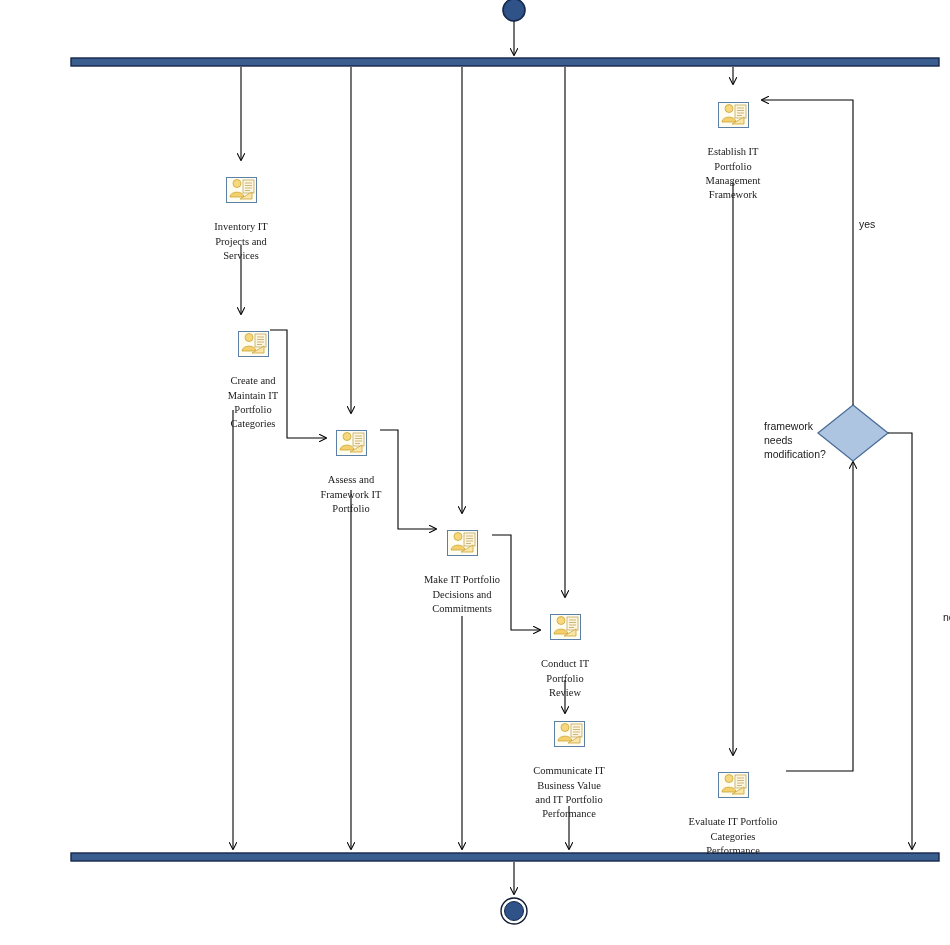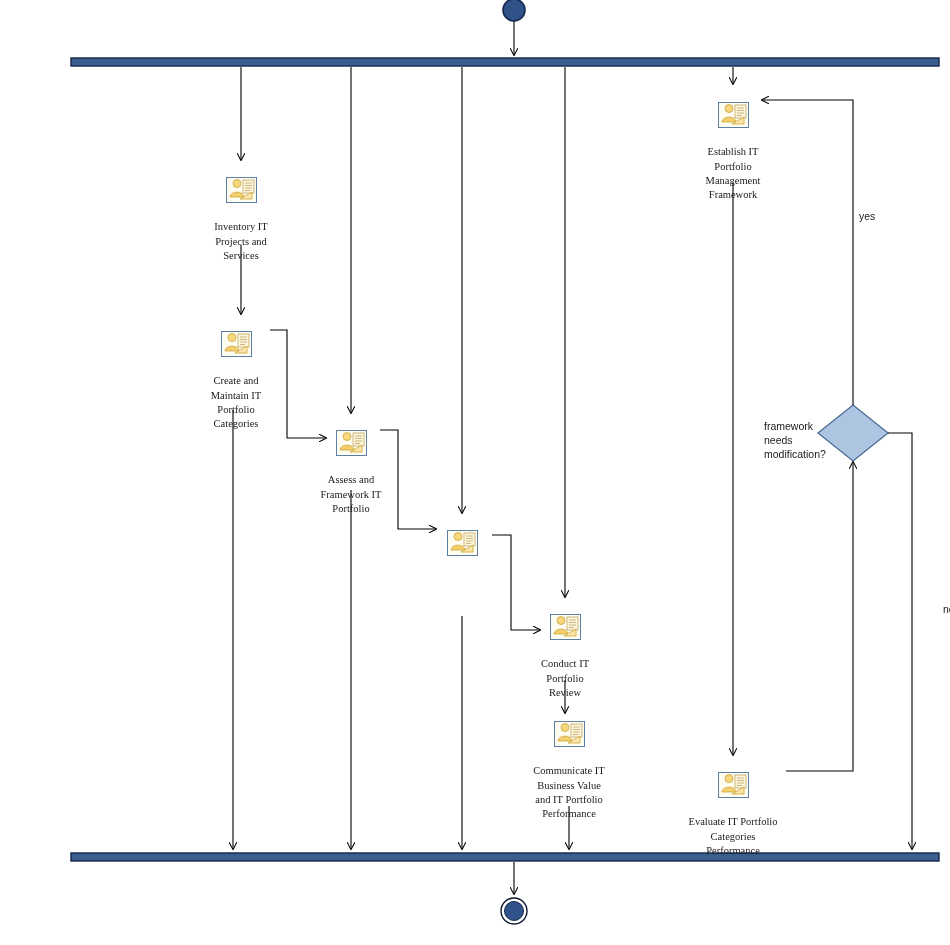--- a/index.html
+++ b/index.html
@@ -41,20 +41,21 @@
   }
   .node .node-label {
     display: block;
     font-family: Liberation Serif, serif;
   }
   .edge-label {
     position: absolute;
     font-size: 10.5px;
     color: #1a1a1a;
     line-height: 13px;
+    margin-top: 8px;
   }
   .decision-label {
     position: absolute;
     font-size: 10.5px;
     color: #1a1a1a;
     line-height: 14.2px;
     text-align: left;
     white-space: pre-line;
   }
 </style>
@@ -127,21 +128,21 @@
       <line x1="19" y1="13.5" x2="24" y2="13.5" stroke="#b79a4e" stroke-width="0.7"></line>
       <circle cx="11" cy="6.5" r="4" fill="#f7d87c" stroke="#c9a43d" stroke-width="0.8"></circle>
       <path d="M 4 20 C 4 13.5 18 13.5 18 20 Z" fill="#f5cf6a" stroke="#c9a43d" stroke-width="0.8"></path>
       <path d="M 14 22 L 26 15 L 26 22 Z" fill="#fbe6a8" stroke="#c9a43d" stroke-width="0.8"></path>
     </svg>
     <span class="node-label">Inventory IT
 Projects and
 Services</span>
   </div>
 
-  <div class="node" style="left:171px; top:317px; width:130px;">
+  <div class="node" style="left:188px; top:317px; width:130px;">
     <svg class="node-icon" viewBox="0 0 31 26">
       <rect x="0.5" y="0.5" width="30" height="25" fill="#fffdf0" stroke="#5b7fa6" stroke-width="1"></rect>
       <rect x="17" y="3" width="11" height="13" fill="#fdf6df" stroke="#b79a4e" stroke-width="0.7"></rect>
       <line x1="19" y1="6" x2="26" y2="6" stroke="#b79a4e" stroke-width="0.7"></line>
       <line x1="19" y1="8.5" x2="26" y2="8.5" stroke="#b79a4e" stroke-width="0.7"></line>
       <line x1="19" y1="11" x2="26" y2="11" stroke="#b79a4e" stroke-width="0.7"></line>
       <line x1="19" y1="13.5" x2="24" y2="13.5" stroke="#b79a4e" stroke-width="0.7"></line>
       <circle cx="11" cy="6.5" r="4" fill="#f7d87c" stroke="#c9a43d" stroke-width="0.8"></circle>
       <path d="M 4 20 C 4 13.5 18 13.5 18 20 Z" fill="#f5cf6a" stroke="#c9a43d" stroke-width="0.8"></path>
       <path d="M 14 22 L 26 15 L 26 22 Z" fill="#fbe6a8" stroke="#c9a43d" stroke-width="0.8"></path>
@@ -174,20 +175,23 @@
       <rect x="0.5" y="0.5" width="30" height="25" fill="#fffdf0" stroke="#5b7fa6" stroke-width="1"></rect>
       <rect x="17" y="3" width="11" height="13" fill="#fdf6df" stroke="#b79a4e" stroke-width="0.7"></rect>
       <line x1="19" y1="6" x2="26" y2="6" stroke="#b79a4e" stroke-width="0.7"></line>
       <line x1="19" y1="8.5" x2="26" y2="8.5" stroke="#b79a4e" stroke-width="0.7"></line>
       <line x1="19" y1="11" x2="26" y2="11" stroke="#b79a4e" stroke-width="0.7"></line>
       <line x1="19" y1="13.5" x2="24" y2="13.5" stroke="#b79a4e" stroke-width="0.7"></line>
       <circle cx="11" cy="6.5" r="4" fill="#f7d87c" stroke="#c9a43d" stroke-width="0.8"></circle>
       <path d="M 4 20 C 4 13.5 18 13.5 18 20 Z" fill="#f5cf6a" stroke="#c9a43d" stroke-width="0.8"></path>
       <path d="M 14 22 L 26 15 L 26 22 Z" fill="#fbe6a8" stroke="#c9a43d" stroke-width="0.8"></path>
     </svg>
+    <span class="node-label">Make IT Portfolio
+Decisions and
+Commitments</span>
   </div>
 
   <div class="node" style="left:500px; top:600px; width:130px;">
     <svg class="node-icon" viewBox="0 0 31 26">
       <rect x="0.5" y="0.5" width="30" height="25" fill="#fffdf0" stroke="#5b7fa6" stroke-width="1"></rect>
       <rect x="17" y="3" width="11" height="13" fill="#fdf6df" stroke="#b79a4e" stroke-width="0.7"></rect>
       <line x1="19" y1="6" x2="26" y2="6" stroke="#b79a4e" stroke-width="0.7"></line>
       <line x1="19" y1="8.5" x2="26" y2="8.5" stroke="#b79a4e" stroke-width="0.7"></line>
       <line x1="19" y1="11" x2="26" y2="11" stroke="#b79a4e" stroke-width="0.7"></line>
       <line x1="19" y1="13.5" x2="24" y2="13.5" stroke="#b79a4e" stroke-width="0.7"></line>

